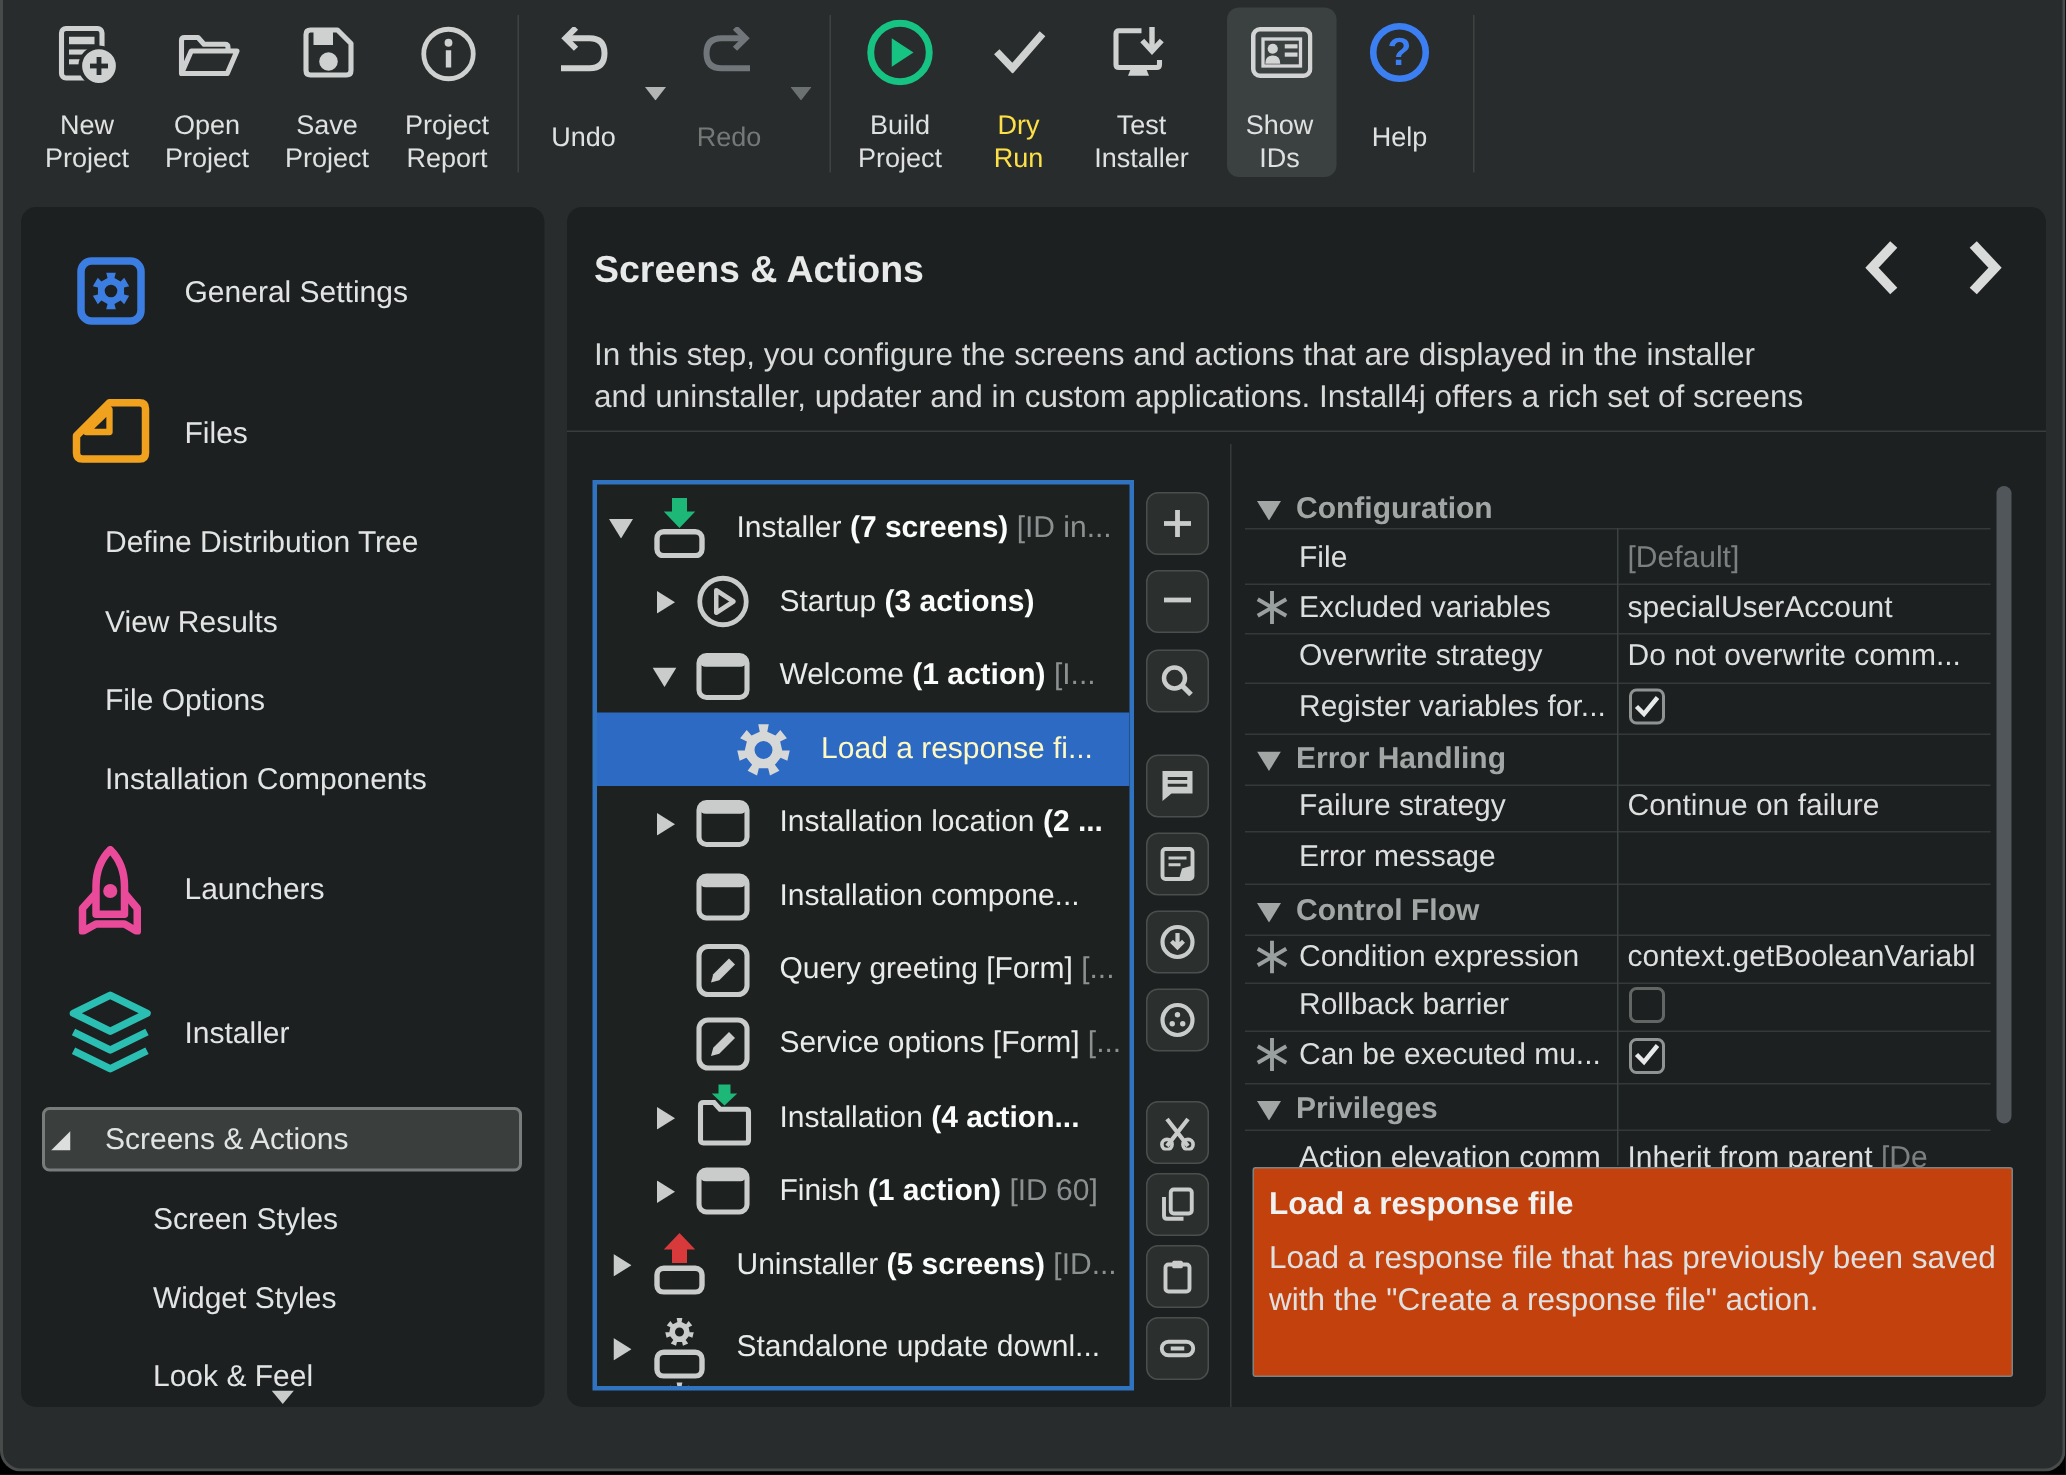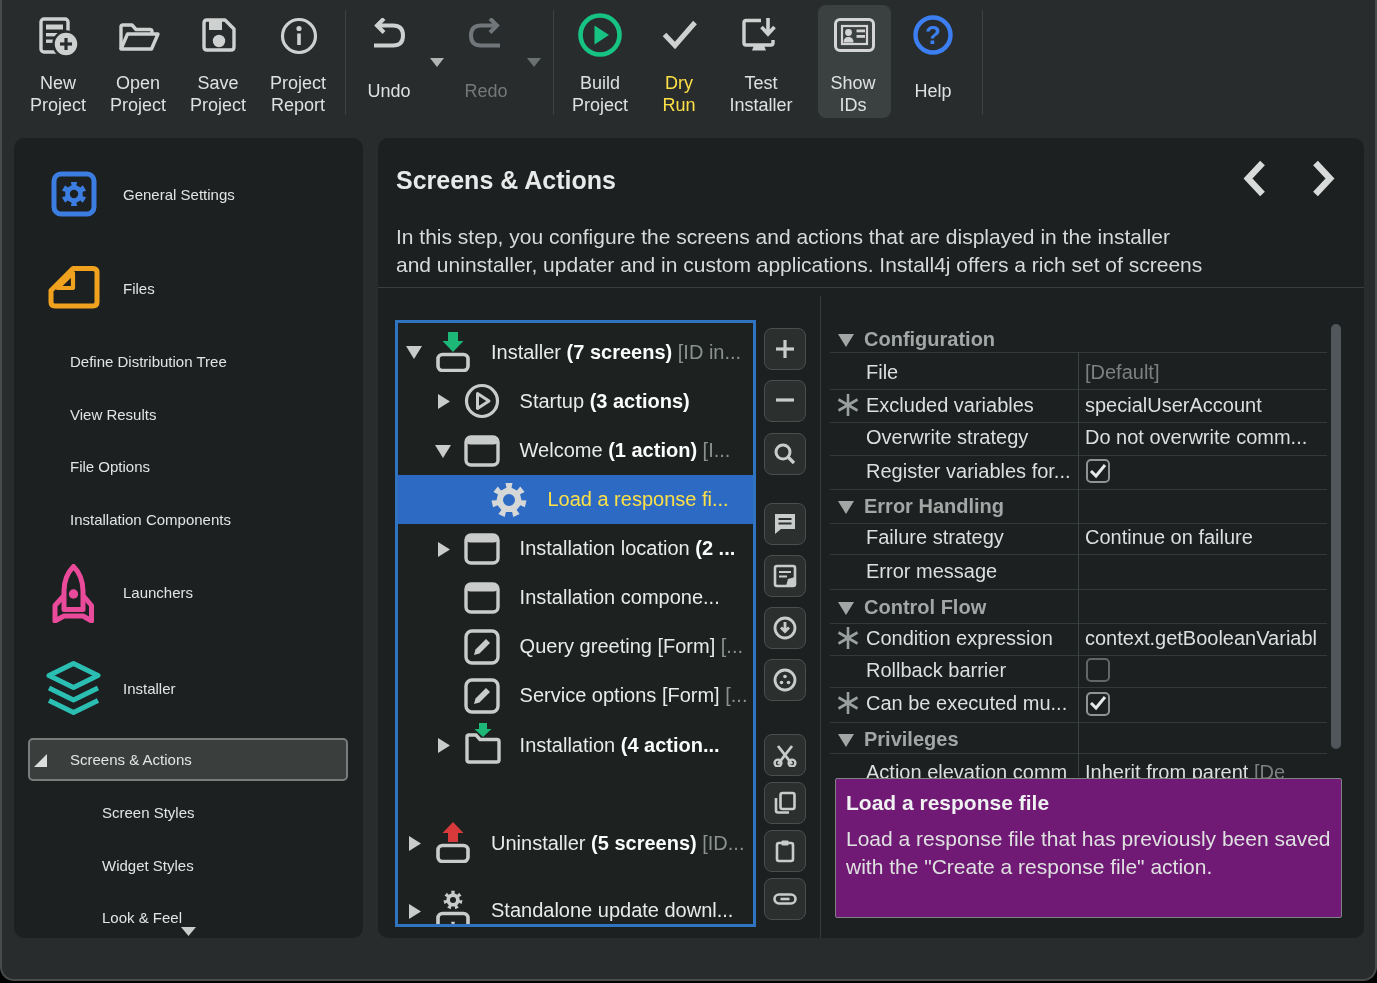--- a/index.html
+++ b/index.html
@@ -1,20 +1,20 @@
 <!DOCTYPE html>
 <html><head><meta charset="utf-8"><style>
 *{margin:0;padding:0;box-sizing:border-box}
 body{width:1377px;height:983px;background:#000;font-family:"Liberation Sans",sans-serif;position:relative;overflow:hidden}
 .abs{position:absolute}
 #bg{position:absolute;left:0;top:0;width:1377px;height:981px;background:#282c2d;border:2px solid #474b4a;border-top:none;border-radius:0 0 14px 14px}
 .panel{position:absolute;background:#1d2021;border-radius:10px;overflow:hidden}
 .tl{position:absolute;color:#dfe1e0;font-size:18px;text-align:center;white-space:nowrap}
 .sep{position:absolute;width:1px;top:10px;height:105px;background:#3e4342}
-.sbt{position:absolute;color:#e2e4e3;font-size:15px;white-space:nowrap;line-height:24px}
+.sbt{position:absolute;color:#e2e4e3;font-size:20px;white-space:nowrap;line-height:24px}
 .trow{position:absolute;left:0;width:355px;height:49px}
 .trt{position:absolute;font-size:20px;color:#e9eaea;white-space:nowrap;line-height:49px;top:0}
 .trt b{color:#fbfcfc;font-weight:bold}
 .trt .g{color:#8b9190}
 .tbtn{position:absolute;left:386px;width:42px;height:42px;background:#2b302f;border:1px solid #4a4f4e;border-radius:8px}
 .gl{position:absolute;background:#343939;height:1px}
 .grow{position:absolute;font-size:20px;color:#dddfde;white-space:nowrap}
 .ghead{position:absolute;font-size:20px;font-weight:bold;color:#a2a7a6;white-space:nowrap}
 .cb{position:absolute;width:24px;height:24px;border-radius:5px;border:2px solid #8f9493}
 </style></head><body>
@@ -189,21 +189,21 @@
           </svg>
         </div>
 <div class="trt" style="left:121.6px">Welcome <b>(1 action)</b> <span class="g">[I...</span></div>
 </div>
 <div class="trow" style="top:152.1px;background:#2d6ac4;">
 <div style="position:absolute;left:111px;top:24.5px">
           <svg width="40" height="40" viewBox="0 0 40 40" style="position:absolute;left:-20px;top:-20px">
 <path d="M16.5,2.9 L23.5,2.9 L22.5,7.8 L28.0,10.4 L31.2,6.6 L35.6,12.1 L31.1,14.3 L32.5,20.3 L37.5,20.4 L35.9,27.2 L31.4,25.2 L27.6,29.9 L30.6,33.9 L24.3,37.0 L23.1,32.1 L16.9,32.1 L15.7,37.0 L9.4,33.9 L12.4,29.9 L8.6,25.2 L4.1,27.2 L2.5,20.4 L7.5,20.3 L8.9,14.3 L4.4,12.1 L8.8,6.6 L12.0,10.4 L17.5,7.8 Z M26.0,20.0 A6.0,6.0 0 1 0 14.0,20.0 A6.0,6.0 0 1 0 26.0,20.0 Z" fill="#d6d8d7" fill-rule="evenodd"></path>
           </svg>
         </div>
-<div class="trt" style="left:149.4px"><span style="color:#fde047">Load a response fi...</span></div>
+<div class="trt" style="left:149.4px"><span style="color:#fef9c3">Load a response fi...</span></div>
 </div>
 <div class="trow" style="top:201.2px;">
 <div style="position:absolute;left:44.5px;top:24.5px">
           <svg width="12" height="15" viewBox="0 0 12 15" style="position:absolute;left:-5px;top:-7px">
             <path d="M0,0 L12,7.5 L0,15 Z" fill="#c9cccb"></path>
           </svg>
         </div>
 <div style="position:absolute;left:83.5px;top:24.5px">
           <svg width="36" height="32" viewBox="0 0 36 32" style="position:absolute;left:-18px;top:-16px">
 <rect x="2" y="2" width="32" height="28" rx="5" fill="none" stroke="#c9cccb" stroke-width="3.4"></rect>
@@ -245,36 +245,50 @@
             <path d="M0,0 L12,7.5 L0,15 Z" fill="#c9cccb"></path>
           </svg>
         </div>
 <div style="position:absolute;left:83.5px;top:24.5px">
           <svg width="40" height="42" viewBox="0 0 40 42" style="position:absolute;left:-19px;top:-23px">
 <path d="M16,1 H24 V7 H28.5 L20,15 L11.5,7 H16 Z" fill="#1db877"></path>
 <path d="M4,38 V15 Q4,13 6,13 H13 L17,17.5 H34 Q36,17.5 36,19.5 V38 Q36,40 34,40 H6 Q4,40 4,38 Z" fill="none" stroke="#c9cccb" stroke-width="3.4"></path>
           </svg>
         </div>
 <div class="trt" style="left:121.6px">Installation <b>(4 action...</b></div>
+</div>
+<div class="trow" style="top:446.7px;">
+<div style="position:absolute;left:44.5px;top:24.5px">
+          <svg width="12" height="15" viewBox="0 0 12 15" style="position:absolute;left:-5px;top:-7px">
+            <path d="M0,0 L12,7.5 L0,15 Z" fill="#c9cccb"></path>
+          </svg>
+        </div>
+<div style="position:absolute;left:83.5px;top:24.5px">
+          <svg width="36" height="32" viewBox="0 0 36 32" style="position:absolute;left:-18px;top:-16px">
+<rect x="2" y="2" width="32" height="28" rx="5" fill="none" stroke="#c9cccb" stroke-width="3.4"></rect>
+<rect x="2.5" y="2.5" width="31" height="7" rx="4" fill="#c9cccb"></rect>
+          </svg>
+        </div>
+<div class="trt" style="left:121.6px">Finish <b>(1 action)</b> <span class="g">[ID 60]</span></div>
 </div>
 <div class="trow" style="top:495.7px;">
 <div style="position:absolute;left:16px;top:24.5px">
           <svg width="12" height="15" viewBox="0 0 12 15" style="position:absolute;left:-5px;top:-7px">
             <path d="M0,0 L12,7.5 L0,15 Z" fill="#c9cccb"></path>
           </svg>
         </div>
 <div style="position:absolute;left:55px;top:24.5px">
           <svg width="36" height="41" viewBox="0 0 36 41" style="position:absolute;left:-18px;top:-21px">
 <path d="M13,20 H23 V11 H28.5 L18,0 L7.5,11 H13 Z" fill="#d83a3c"></path>
 <rect x="3" y="23.5" width="30" height="16" rx="4.5" fill="none" stroke="#c9cccb" stroke-width="3.6"></rect>
           </svg>
         </div>
 <div class="trt" style="left:93px">Uninstaller <b>(5 screens)</b> <span class="g">[ID...</span></div>
 </div>
-<div class="trow" style="top:563px;padding-left:48px;">
+<div class="trow" style="top:551px;padding-left:48px;">
 <div style="position:absolute;left:16px;top:24.5px">
           <svg width="12" height="15" viewBox="0 0 12 15" style="position:absolute;left:-5px;top:-7px">
             <path d="M0,0 L12,7.5 L0,15 Z" fill="#c9cccb"></path>
           </svg>
         </div>
 <div style="position:absolute;left:55px;top:24.5px">
           <svg width="36" height="41" viewBox="0 0 36 41" style="position:absolute;left:-18px;top:-21px">
 <path d="M16.1,0.7 L19.9,0.7 L19.4,3.3 L22.4,4.8 L24.1,2.7 L26.5,5.7 L24.1,6.9 L24.8,10.2 L27.5,10.2 L26.6,13.9 L24.2,12.8 L22.1,15.4 L23.8,17.6 L20.3,19.2 L19.7,16.6 L16.3,16.6 L15.7,19.2 L12.2,17.6 L13.9,15.4 L11.8,12.8 L9.4,13.9 L8.5,10.2 L11.2,10.2 L11.9,6.9 L9.5,5.7 L11.9,2.7 L13.6,4.8 L16.6,3.3 Z M21.0,10.0 A3.0,3.0 0 1 0 15.0,10.0 A3.0,3.0 0 1 0 21.0,10.0 Z" fill="#c9cccb" fill-rule="evenodd"></path>
 <rect x="3" y="23.5" width="30" height="16" rx="4.5" fill="none" stroke="#c9cccb" stroke-width="3.6"></rect>
           </svg>
@@ -422,16 +436,16 @@
     <svg class="abs" style="left:711px;top:556px" width="18" height="18" viewBox="0 0 18 18">
       <path d="M2,9 L7,14 L16,3" fill="none" stroke="#e8eaea" stroke-width="3"></path>
     </svg>
 <svg class="abs" style="left:460px;top:596px" width="16" height="13" viewBox="0 0 16 13">
       <path d="M0,0 H16 L8,13 Z" fill="#a2a7a6"></path>
     </svg>
     <div class="ghead" style="left:486px;top:590px">Privileges</div>
 <div class="grow" style="left:488px;top:623px">Action elevation comm</div>
     <div class="grow" style="left:707px;top:623px;color:#dddfde;width:242px;overflow:hidden">Inherit from parent <span class="g" style="color:#7c8180">[De</span></div>
 <div class="abs" style="left:953px;top:186px;width:10px;height:425px;background:#50565a;border-radius:5px"></div>
-<div class="abs" style="left:457px;top:640px;width:507px;height:140px;background:#701a75;border:1.5px solid #7e8384;border-radius:2px">
+<div class="abs" style="left:457px;top:640px;width:507px;height:140px;background:#c2410c;border:1.5px solid #7e8384;border-radius:2px">
 <div class="abs" style="left:10px;top:12px;font-size:21px;font-weight:bold;color:#f0f1f1">Load a response file</div>
 <div class="abs" style="left:10px;top:46px;font-size:21px;line-height:28px;color:#dfe0e0">Load a response file that has previously been saved<br>with the "Create a response file" action.</div>
 </div>
 </div>
 </body></html>

